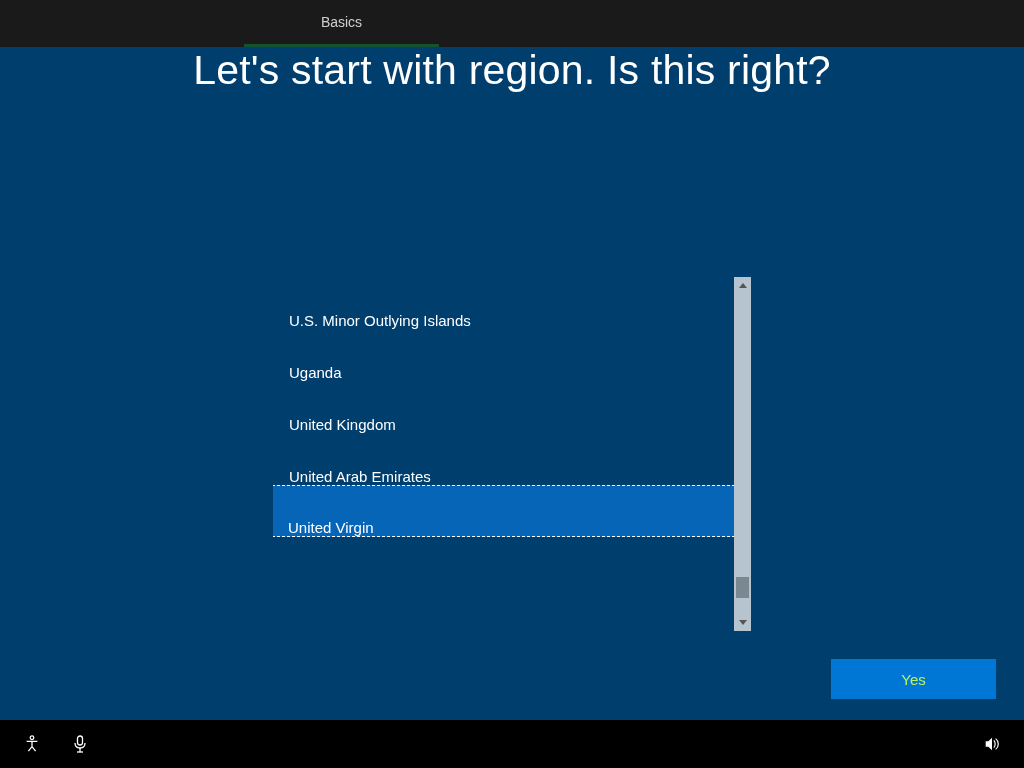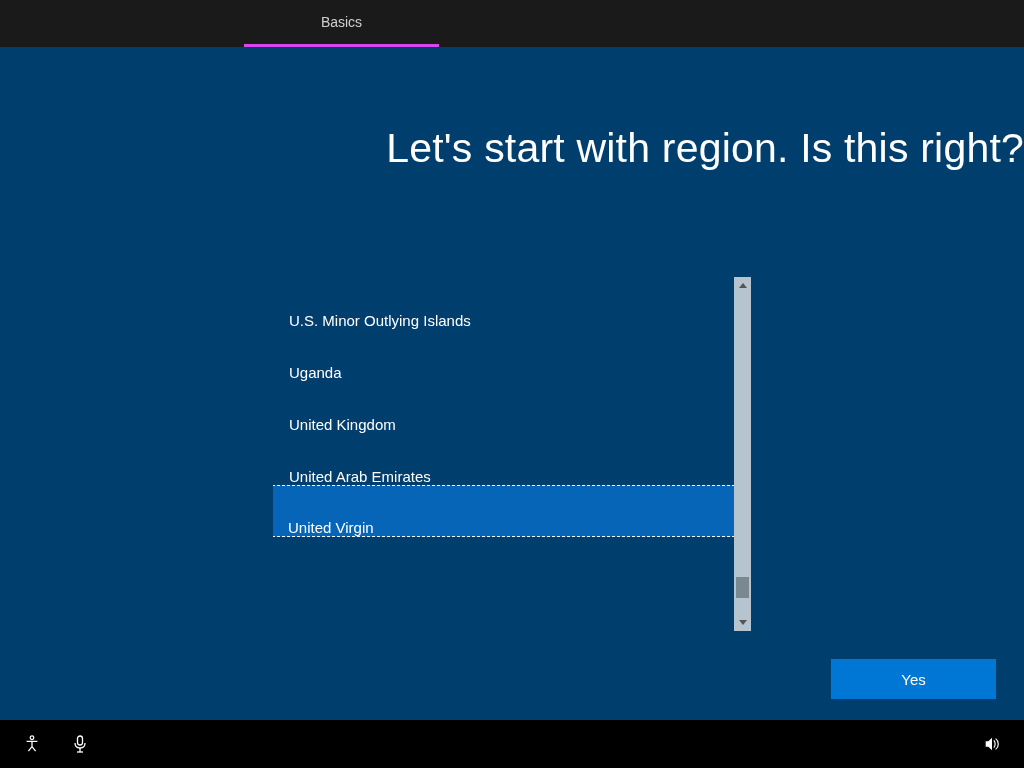--- a/index.html
+++ b/index.html
@@ -22,37 +22,36 @@
       align-items: stretch;
     }
     .tab {
       margin-left: 244px;
       width: 195px;
       display: flex;
       align-items: center;
       justify-content: center;
       color: #d0d0d0;
       font-size: 14px;
-      border-bottom: 3px solid #d946ef;
+      border-bottom: 3px solid #14532d;
       position: relative;
     }
     .main {
       position: absolute;
       top: 47px;
       left: 0;
       right: 0;
       bottom: 48px;
       background: #003e6e;
     }
     .heading {
       color: #ffffff;
       font-size: 41px;
       font-weight: 300;
-      text-align: right;
-      margin-top: 78px;
+      text-align: center;
       letter-spacing: 0.2px;
     }
     .listwrap {
       position: absolute;
       left: 273px;
       top: 230px;
       width: 478px;
       height: 354px;
       display: flex;
     }
@@ -105,21 +104,21 @@
       height: 21px;
       cursor: pointer;
     }
     .yes-btn {
       position: absolute;
       right: 28px;
       bottom: 21px;
       width: 165px;
       height: 40px;
       background: #0077d4;
-      color: #ffffff;
+      color: #bef264;
       font-size: 15px;
       border: none;
       cursor: pointer;
       font-family: inherit;
     }
     .taskbar {
       position: absolute;
       bottom: 0;
       left: 0;
       right: 0;

